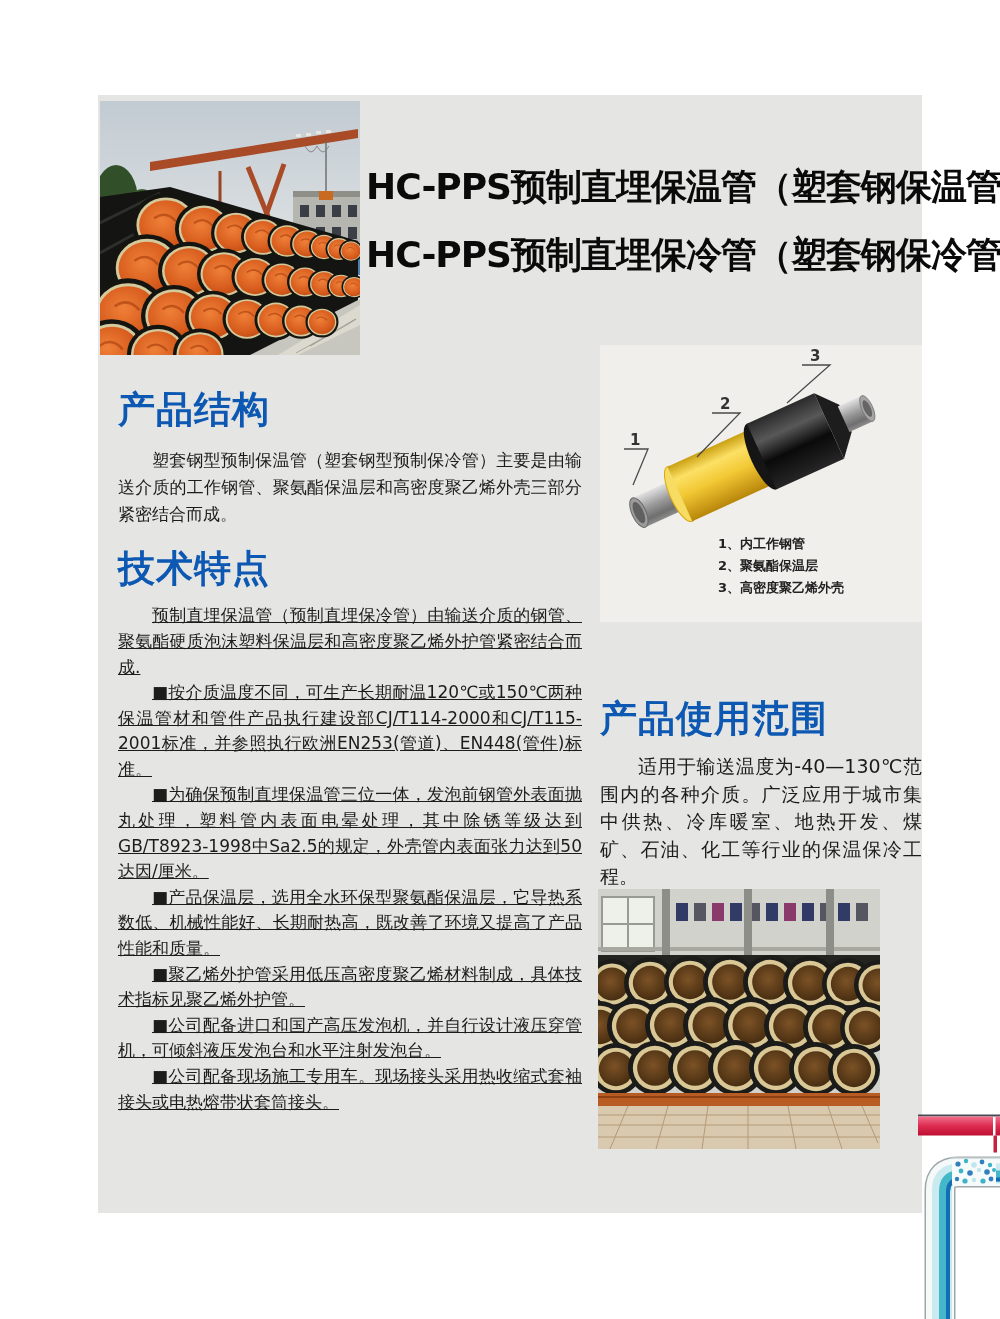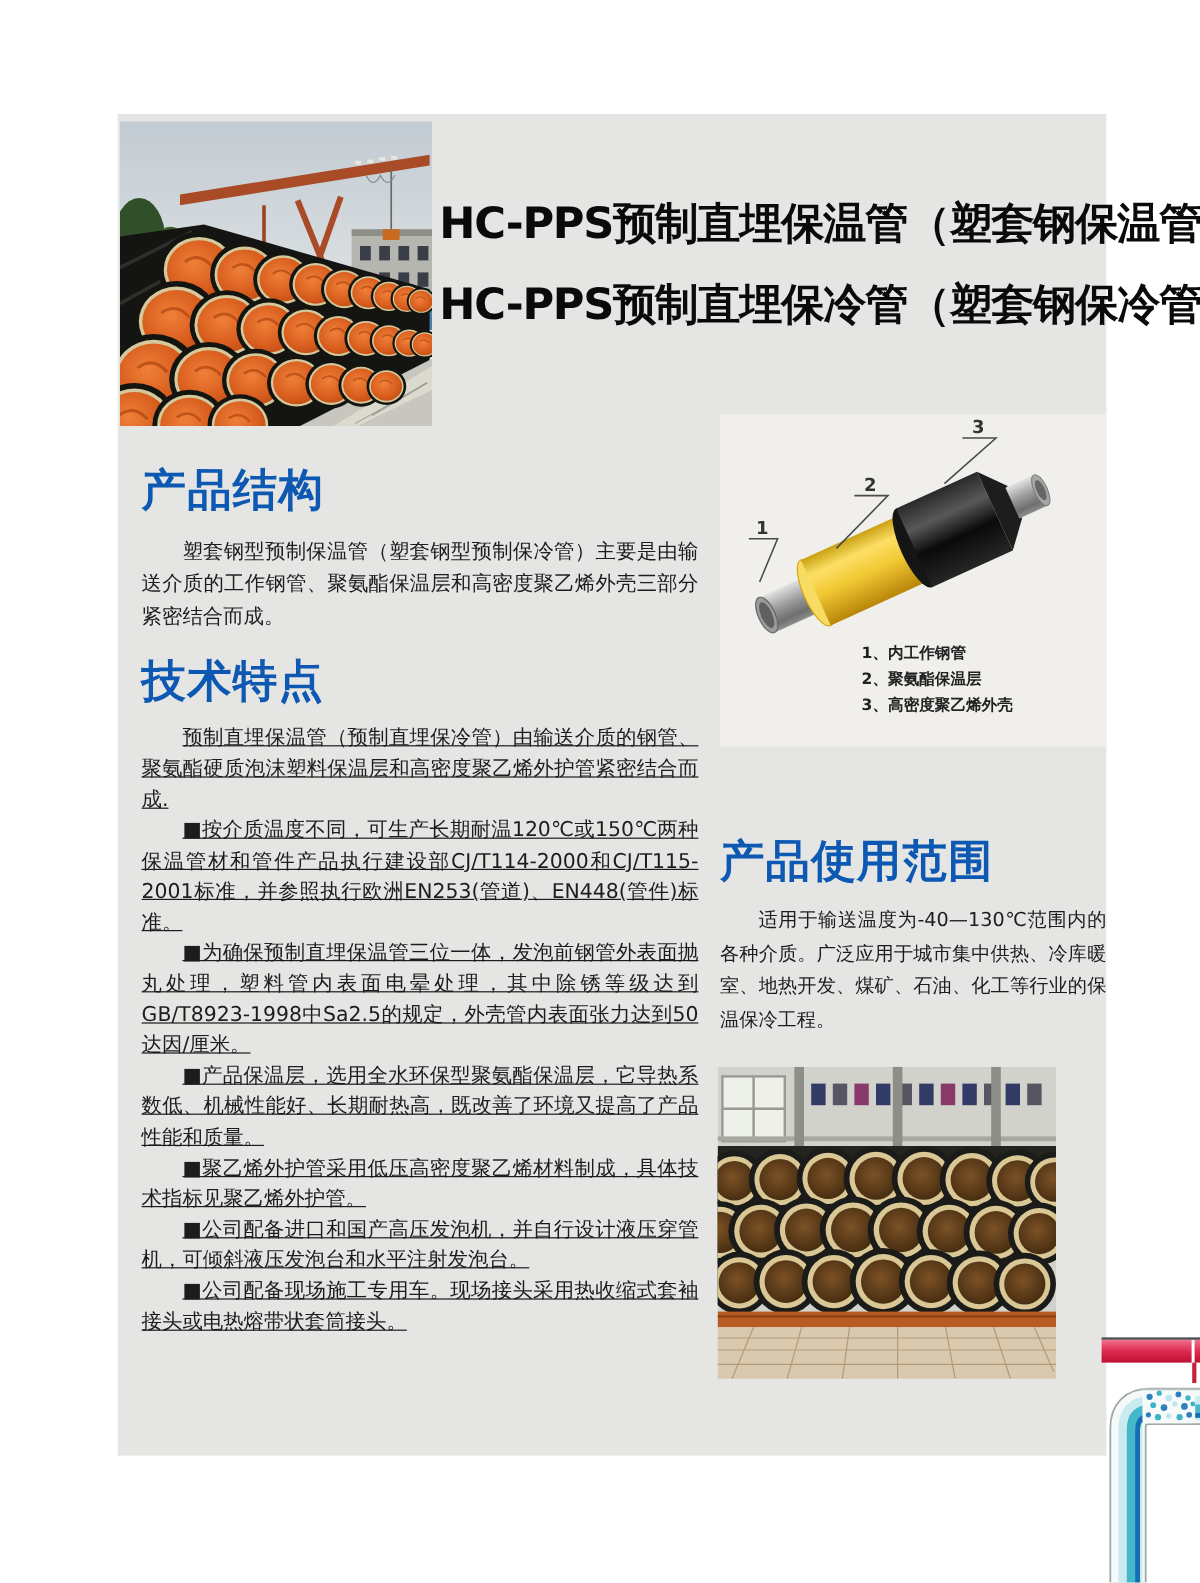--- a/index.html
+++ b/index.html
@@ -12,21 +12,21 @@
   .title-line { font-size:36px; line-height:68px; font-weight:900; color:#0a0a0a; letter-spacing:-1px; white-space:nowrap; }
   .col-left { position:absolute; left:118px; top:391px; width:464px; }
   .col-right-x { left:600px; width:322px; }
   h2.sec { font-size:37px; line-height:1.18; font-weight:800; color:#0d58b2; letter-spacing:1px;font-family:Liberation Mono, monospace; }
   .body-text { font-size:17px; line-height:27px; color:#1c1c1c; text-align:justify; text-indent:2em; margin-top:12px; font-weight:400; }
   .feature-p { font-size:17px; line-height:25.6px; color:#1c1c1c; text-align:justify; text-indent:2em; margin:0; font-weight:500;text-decoration:underline; }
   .intro-gap { margin-top:10px; }
   .h-gap { margin-top:22px; }
   .diagram-panel { position:absolute; left:600px; top:345px; width:322px; height:277px; background:#f0efeb; }
   .usage-head { position:absolute; top:700px; }
-  .usage-body { position:absolute; top:753px; font-size:16px; line-height:27.5px; color:#1c1c1c; text-align:justify; text-indent:2em; font-weight:500; }
+  .usage-body { position:absolute; top:753px; font-size:19px; line-height:27.5px; color:#1c1c1c; text-align:justify; text-indent:2em; font-weight:500; }
   .photo2 { position:absolute; left:598px; top:889px; width:282px; height:260px; }
   .decor { position:absolute; left:900px; top:1108px; width:100px; height:211px; }
   svg { display:block; }
 </style>
 </head>
 <body>
 
 <div class="page">
 
   <div class="content-bg"></div>

